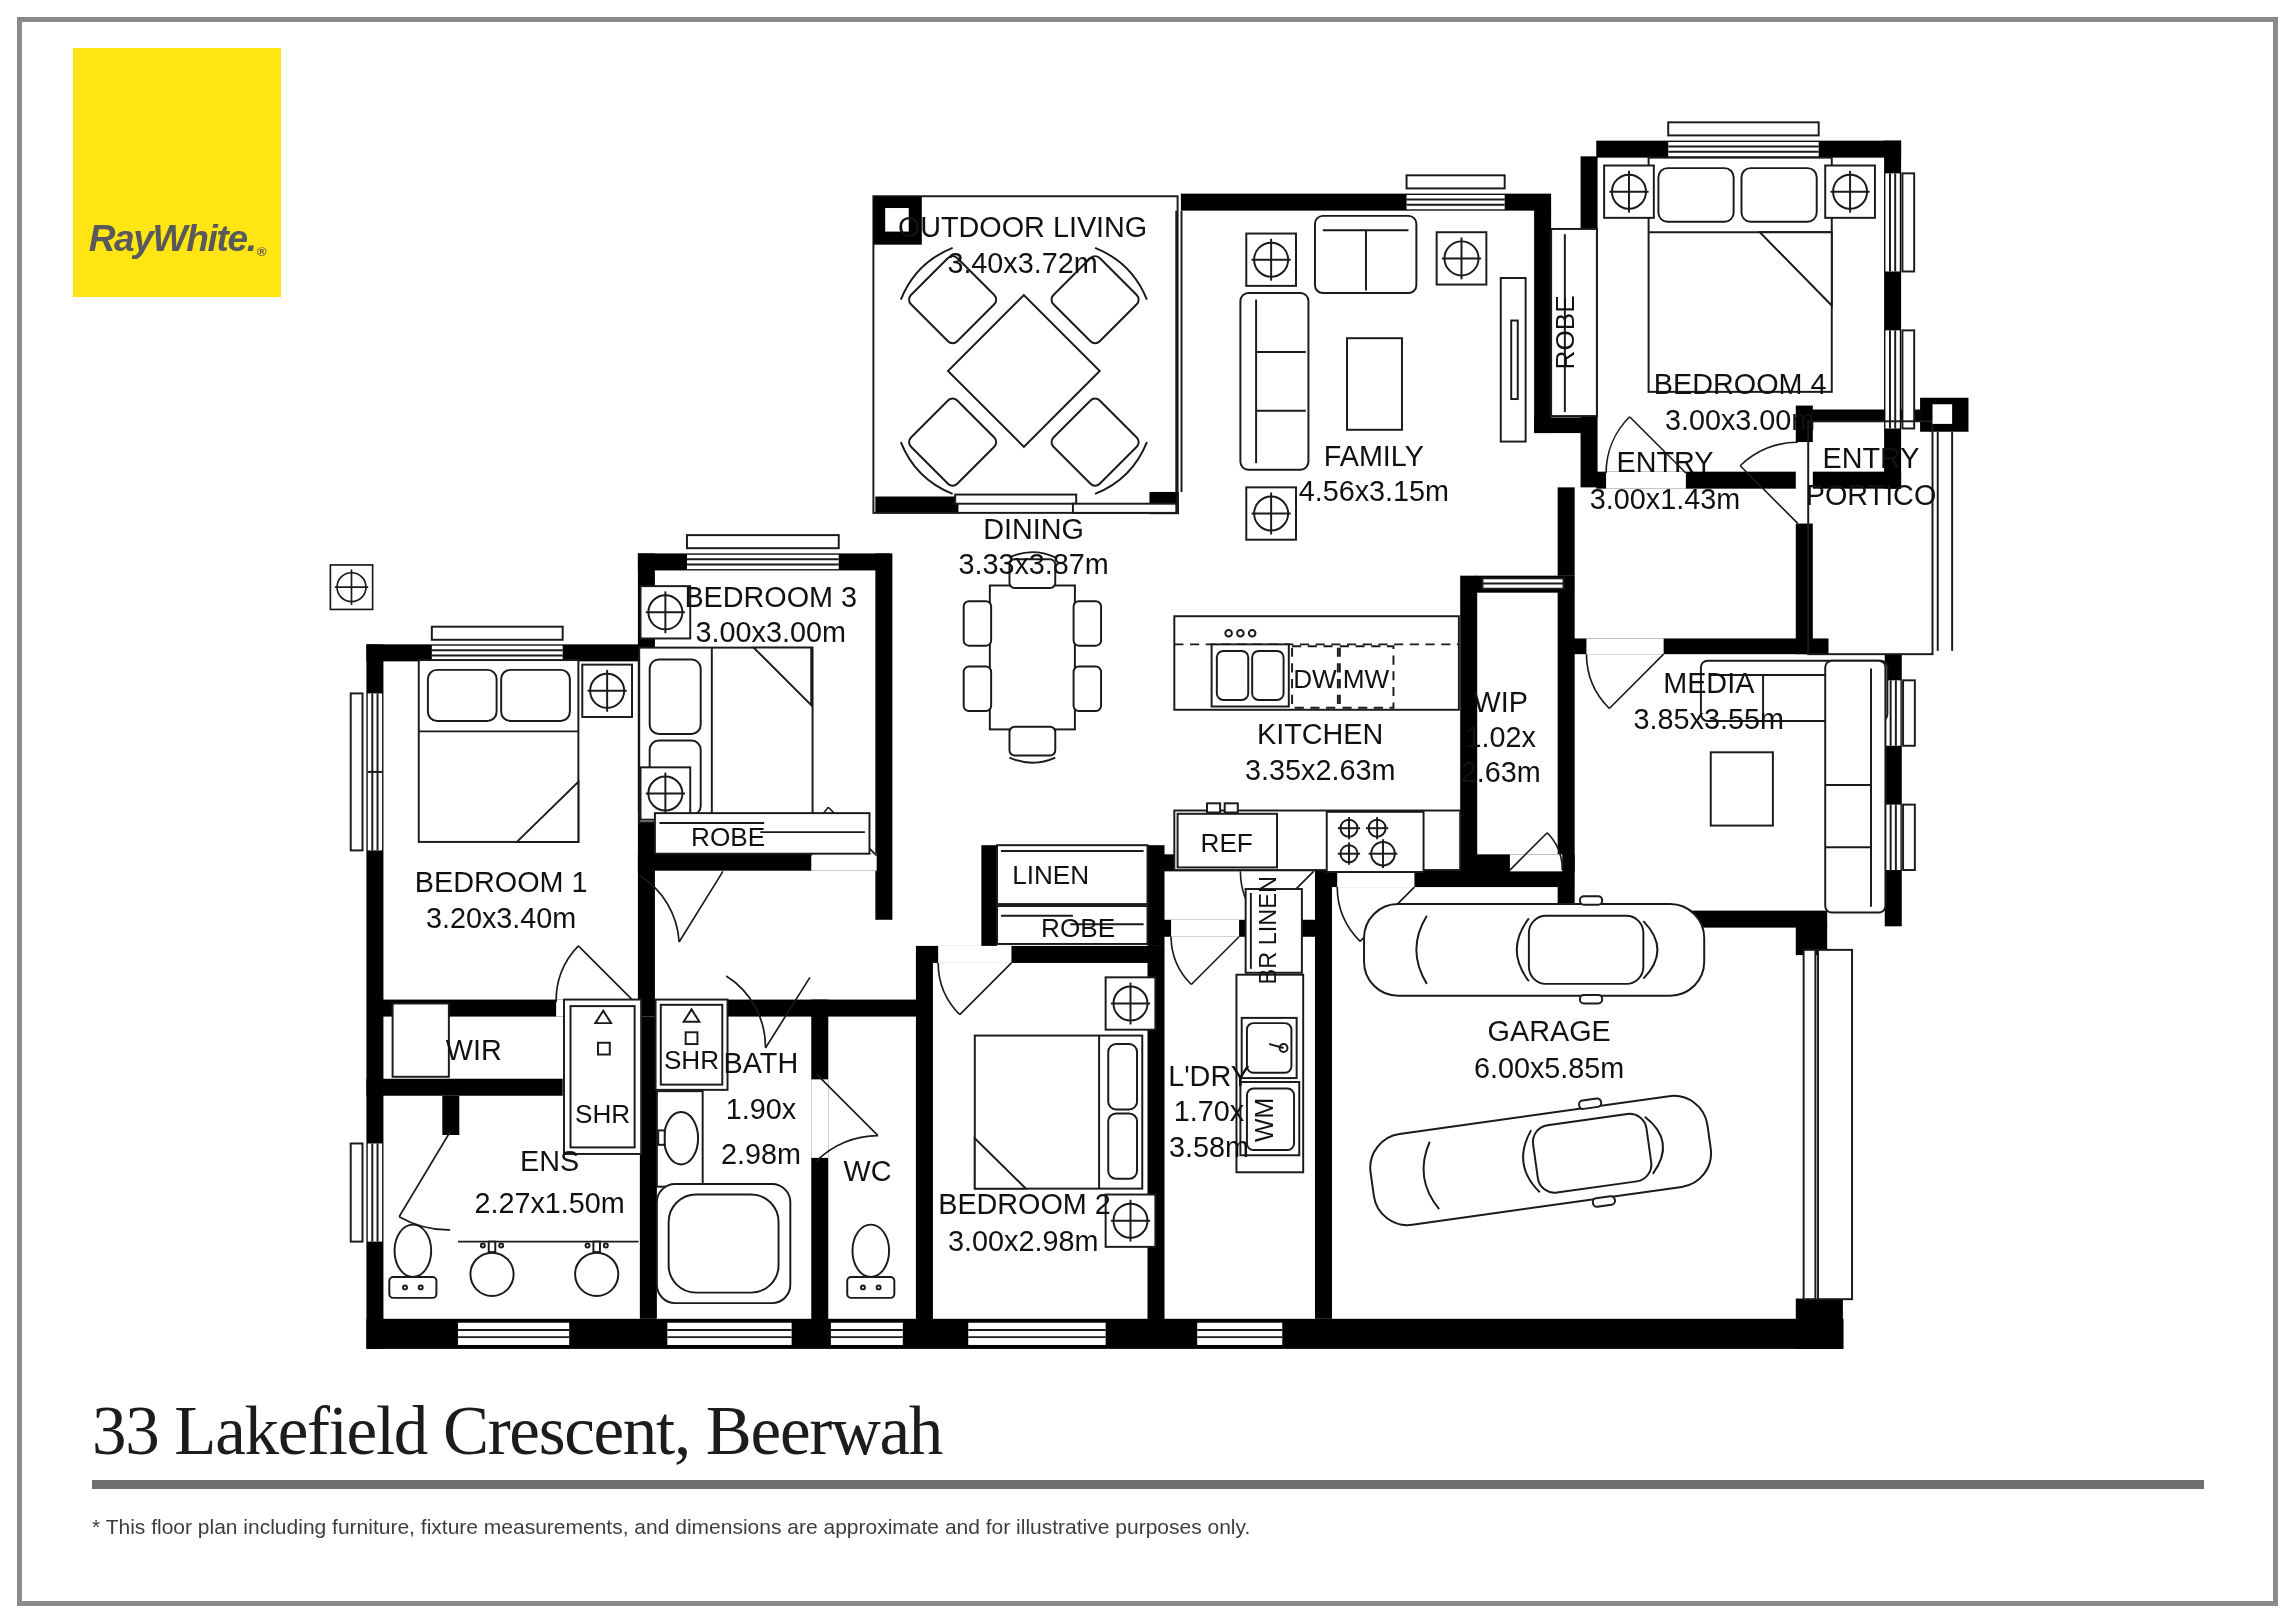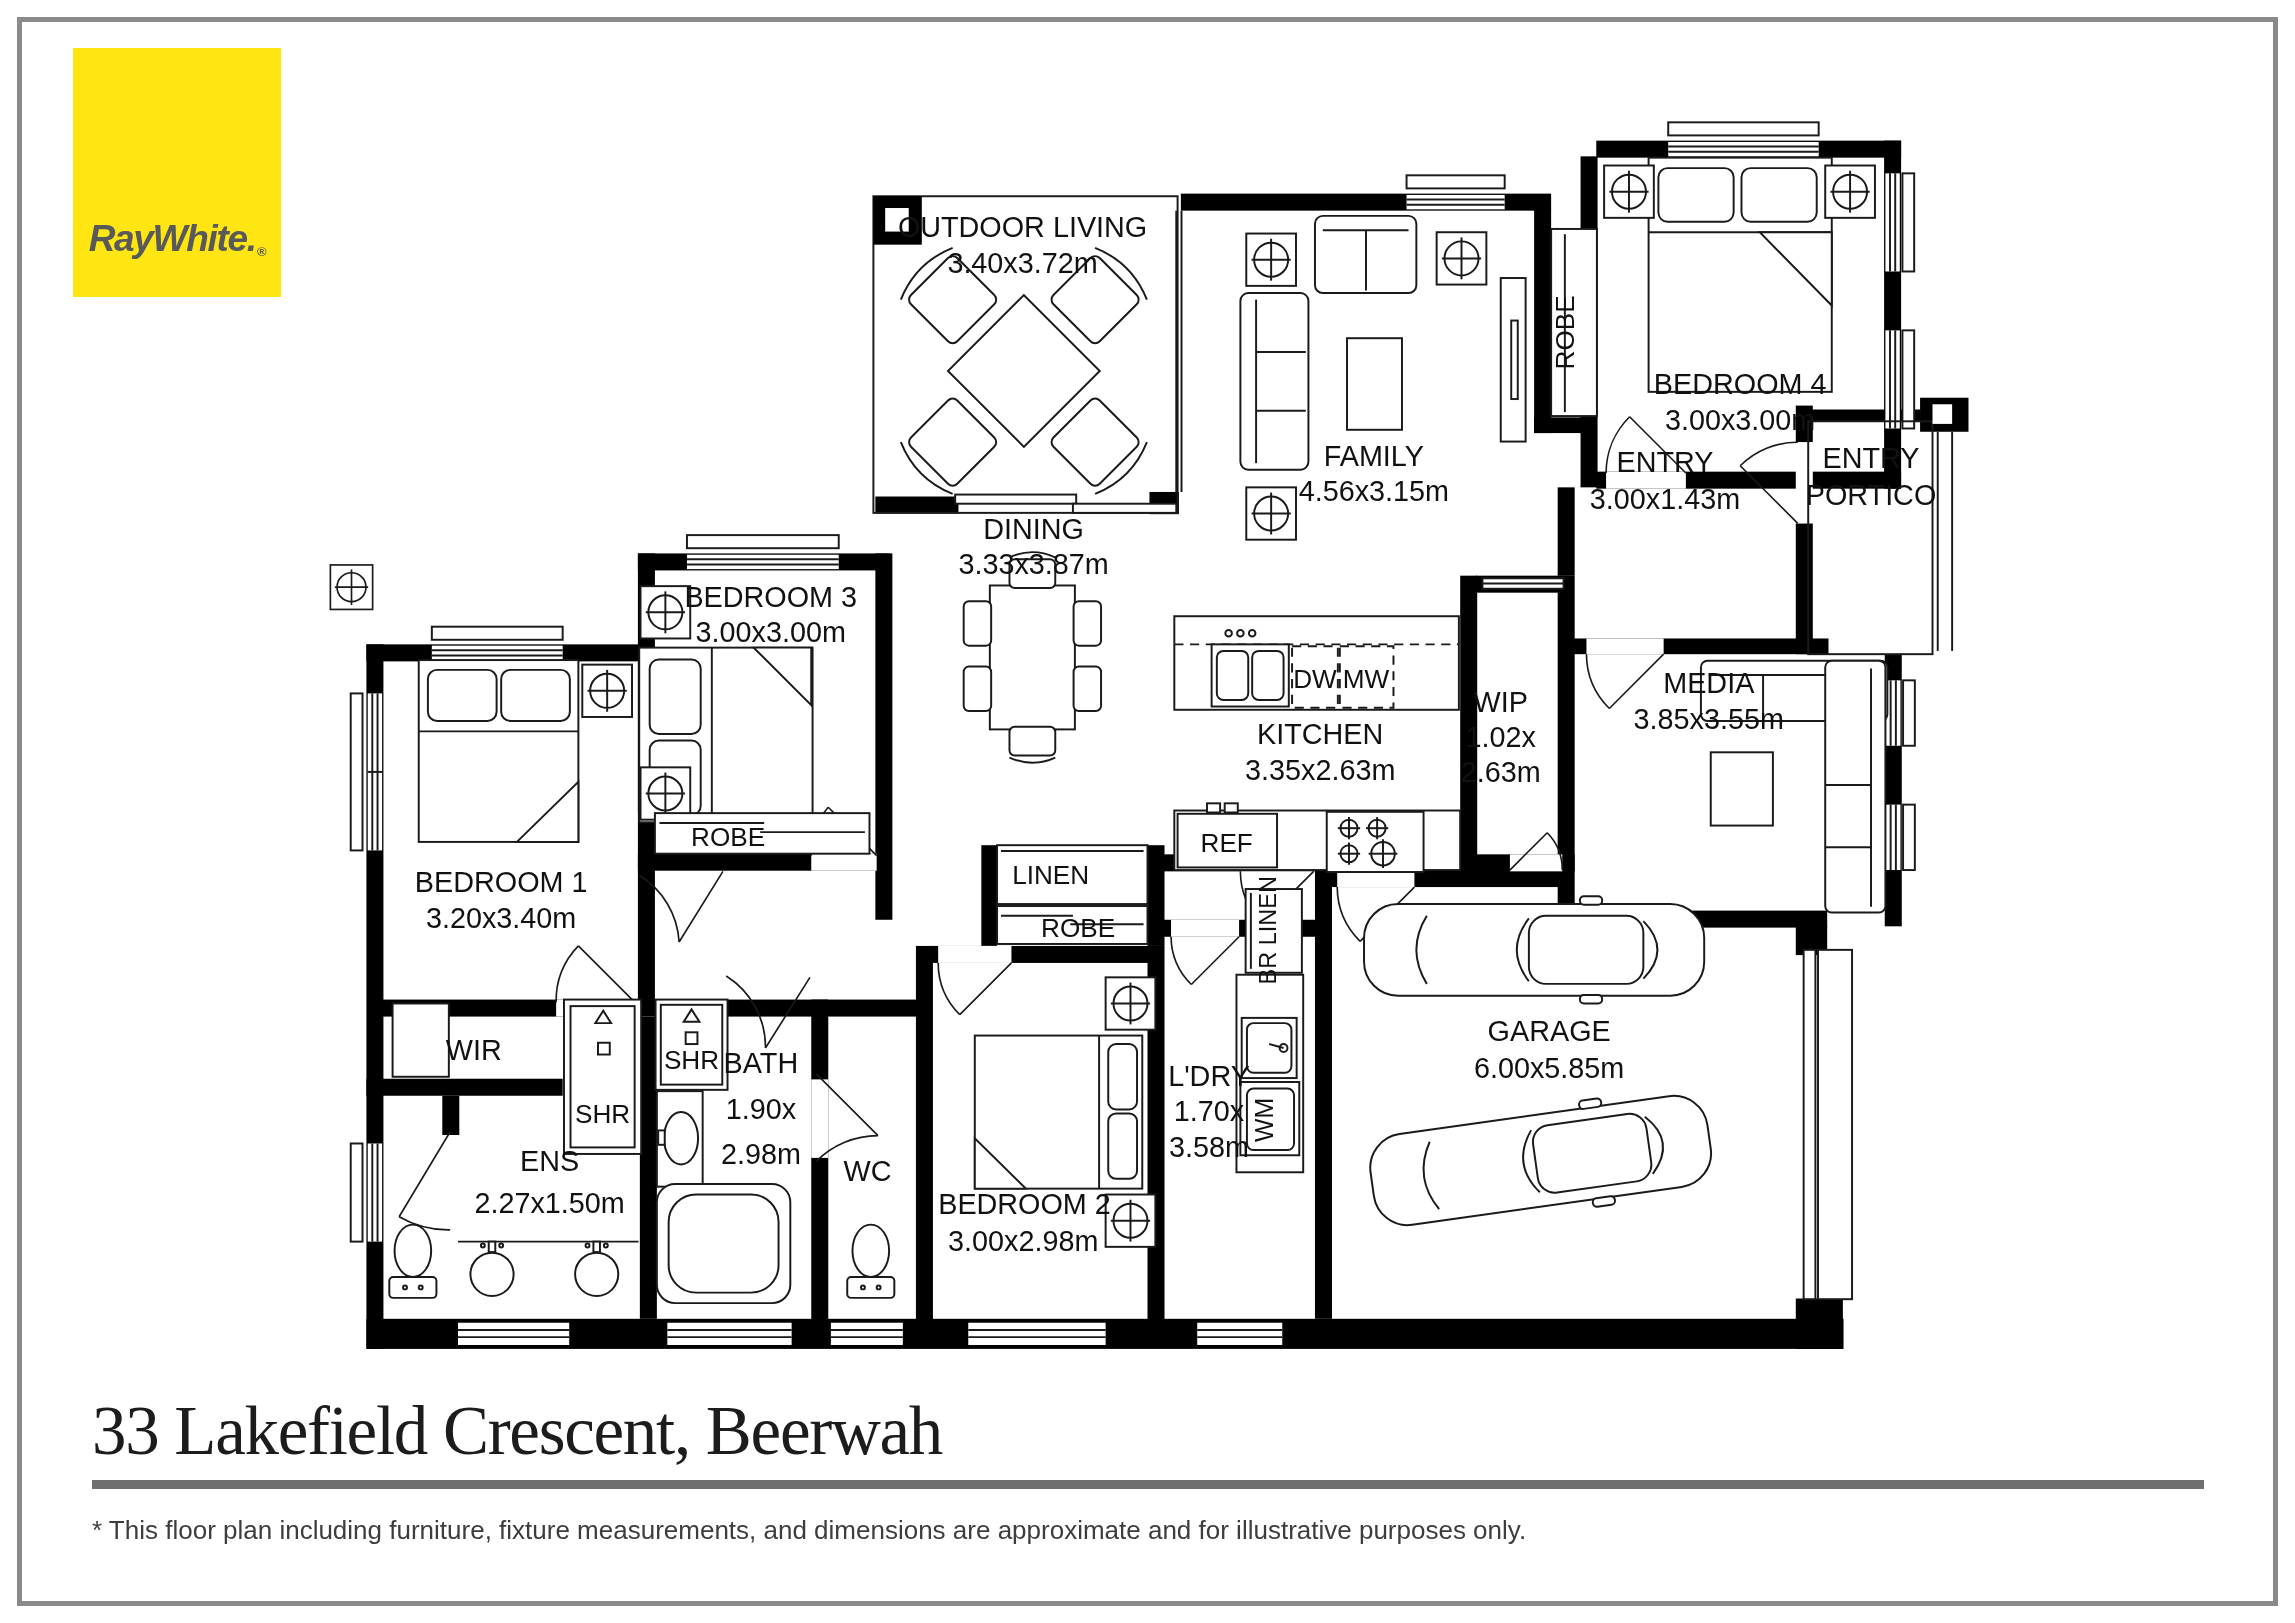--- a/index.html
+++ b/index.html
@@ -7,21 +7,21 @@
         font-family:"Liberation Sans",sans-serif;}
   .page-border{position:absolute;left:17px;top:17px;width:2261px;height:1589px;
         border:5.9px solid #8a8a8a;box-sizing:border-box;}
   .brand-box{position:absolute;left:73px;top:48px;width:208px;height:249px;}
   .brand-text{position:absolute;left:0;right:0;bottom:37px;text-align:center;
         font-style:italic;font-weight:bold;font-size:37px;letter-spacing:-1.3px;}
   .brand-text .reg{font-size:13px;font-style:normal;vertical-align:-5.2px;margin-left:1.3px;}
   .address{position:absolute;left:92px;top:1392px;font-family:"Liberation Serif",serif;
         font-weight:400;font-size:69px;color:#1c1c1c;letter-spacing:-1.3px;white-space:nowrap;}
   .rule{position:absolute;left:92px;top:1480px;width:2112px;height:8.5px;}
-  .disclaimer{position:absolute;left:92px;top:1515px;font-size:26px;color:#3d3d3d;}
+  .disclaimer{position:absolute;left:92px;top:1515px;font-size:21px;color:#3d3d3d;}
   svg#plan{position:absolute;left:0;top:0;}
   .wall{fill:#000;stroke:none;}
   .white{fill:#fff;stroke:none;}
   .thin{fill:#fff;stroke:#1a1a1a;stroke-width:3;}
   .nofill{fill:none;stroke:#1a1a1a;stroke-width:3;}
   .arc{fill:none;stroke:#1a1a1a;stroke-width:2.5;}
   .dash{fill:none;stroke:#1a1a1a;stroke-width:3;stroke-dasharray:14 10;}
   line{stroke:#1a1a1a;stroke-width:3;}
   .lbl{font-family:"Liberation Sans",sans-serif;fill:#111;text-anchor:middle;}
 </style>

